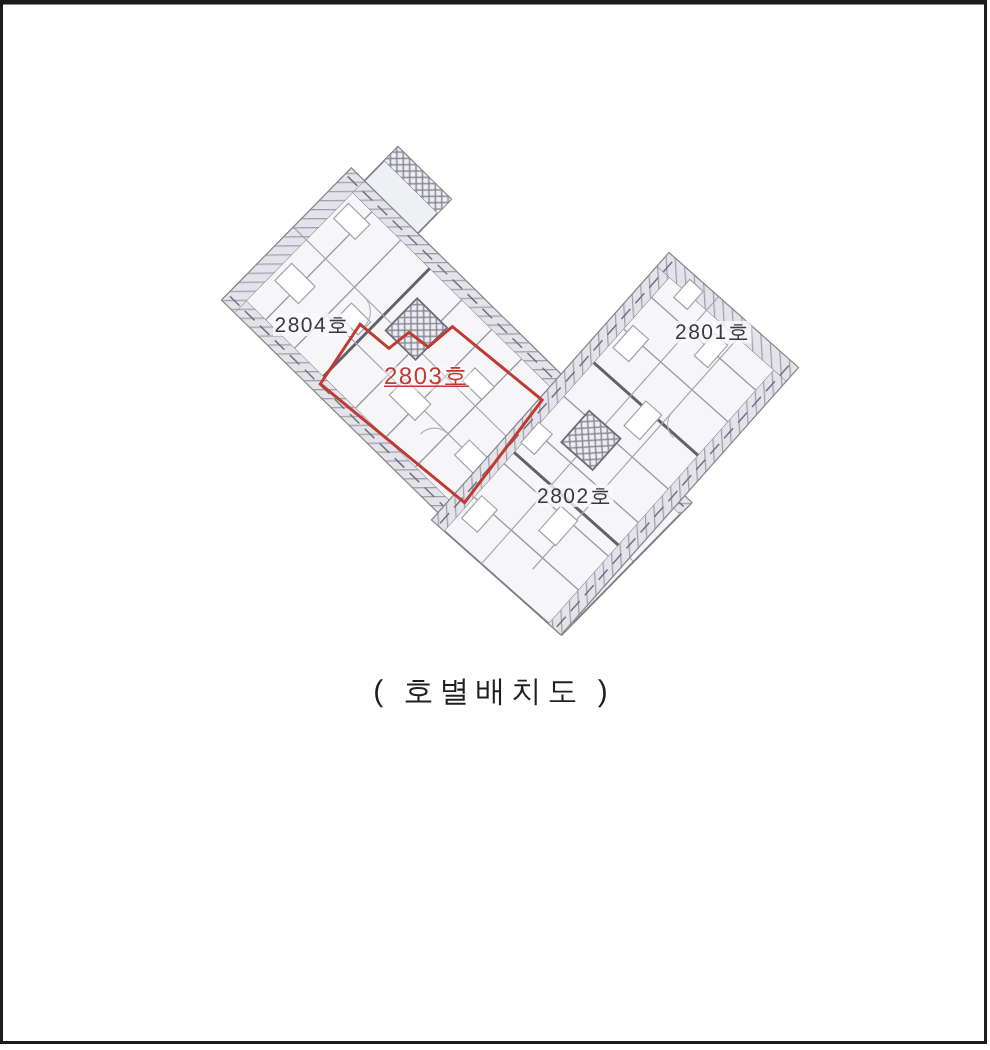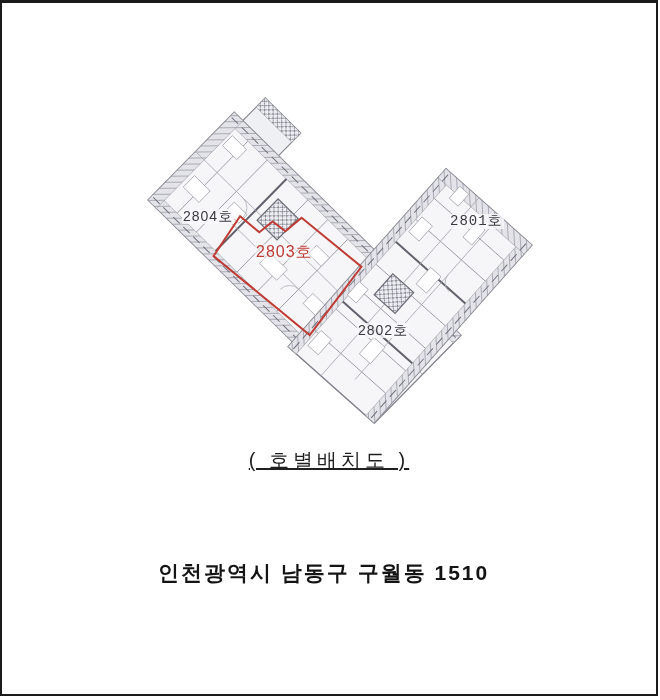--- a/index.html
+++ b/index.html
@@ -12,25 +12,25 @@
     border:2px solid #1b1b1b; border-top-width:3px; box-sizing:border-box;
     pointer-events:none;
   }
   .plan-svg { position:absolute; left:0; top:0; }
   .unit-label {
     position:absolute; font-size:14px; color:#3a3a3e; letter-spacing:1px;
     white-space:nowrap; background:rgba(250,250,252,0.78); padding:0 1px;
     line-height:1.05;
   }
   .unit-label.highlight {
-    font-size:16px; color:#bf3b33; background:rgba(250,250,252,0.45);
+    font-size:16px; color:#bf3b33; background:rgba(250,250,252,0.45);text-decoration:underline;
   }
   .caption {
     position:absolute; top:447px; left:0; width:658px; text-align:center;
-    font-size:20px; letter-spacing:4px; color:#1f1f1f; white-space:nowrap;text-decoration:underline;
+    font-size:20px; letter-spacing:4px; color:#1f1f1f; white-space:nowrap;
   }
   .address {
     position:absolute; left:158px; top:561px; color:#141414;
     font-size:21px; font-weight:bold; letter-spacing:2px; line-height:24px;
     white-space:nowrap;
   }
 </style>
 </head>
 <body>
 
@@ -106,23 +106,22 @@
       <path d="M376 417.5 H610" stroke="#73737e" stroke-width="1" stroke-dasharray="9 5" fill="none"></path>
       <path d="M376 313.5 H610" stroke="#73737e" stroke-width="1" stroke-dasharray="9 5" fill="none"></path>
     </g>
 
     <g transform="rotate(44.5 148 200)">
       <path d="M234 194 L225 147 L250 145 L252 128 L268 126 L270 105 L347 98 L358 183 Z" fill="none" stroke="#bf3b33" stroke-width="2"></path>
     </g>
   </svg>
 
   <div class="unit-label" style="left:182px; top:185px;margin-top:24px;">2804호</div>
-  <div class="unit-label" style="left:449px; top:214px;font-family:Liberation Mono, monospace;">2801호</div>
+  <div class="unit-label" style="left:449px; top:214px;">2801호</div>
   <div class="unit-label highlight" style="left:255px; top:244px;">2803호</div>
   <div class="unit-label" style="left:357px; top:323px;">2802호</div>
 
   <div class="caption">( 호별배치도 )</div>
 
   <div class="address">
-    <div>인천광역시 남동구 구월동 1510</div>
   </div>
 
 </div>
 
 </body></html>

